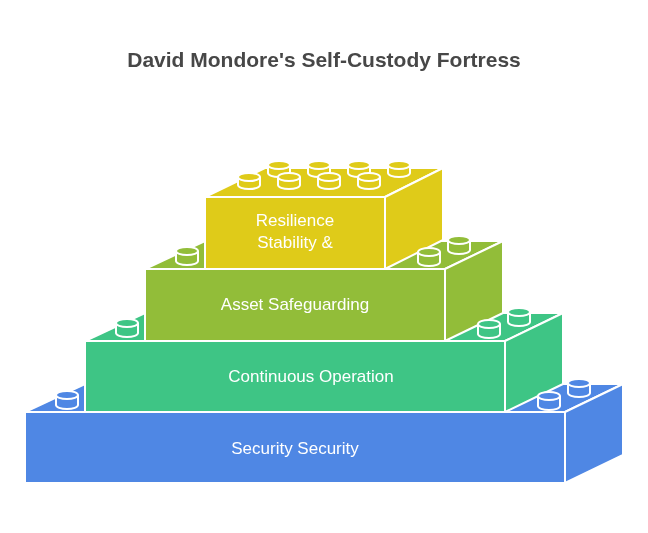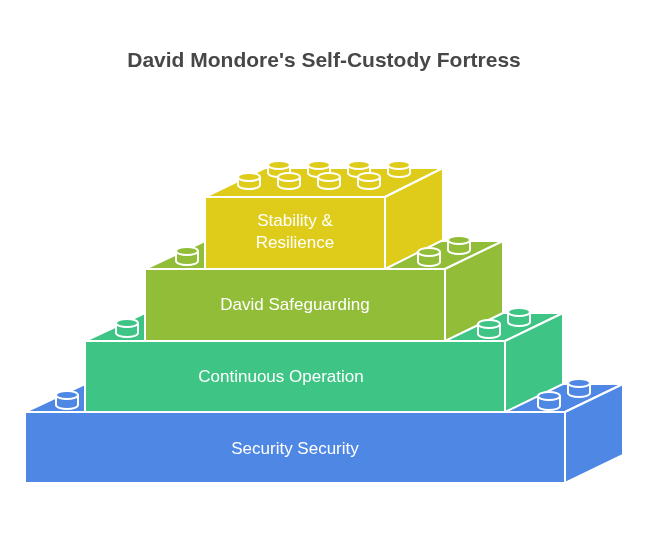--- a/index.html
+++ b/index.html
@@ -85,18 +85,18 @@
         <ellipse cx="289" cy="177" rx="11" ry="4"></ellipse>
       <path d="M318,177 v8 a11,4 0 0 0 22,0 v-8"></path>
         <ellipse cx="329" cy="177" rx="11" ry="4"></ellipse>
       <path d="M358,177 v8 a11,4 0 0 0 22,0 v-8"></path>
         <ellipse cx="369" cy="177" rx="11" ry="4"></ellipse>
     </g>
   </g>
 </svg>
 
 <div class="lbl" style="left:205px; top:210px; width:180px;">
+  <div>Resilience</div>
   <div>Stability &amp;</div>
-  <div>Resilience</div>
 </div>
-<div class="lbl" style="left:145px; top:294px; width:300px;">David Safeguarding</div>
-<div class="lbl" style="left:71px; top:366px; width:420px;">Continuous Operation</div>
+<div class="lbl" style="left:145px; top:294px; width:300px;">Asset Safeguarding</div>
+<div class="lbl" style="left:101px; top:366px; width:420px;">Continuous Operation</div>
 <div class="lbl" style="left:25px; top:438px; width:540px;">Security Security</div>
 
 </body></html>

